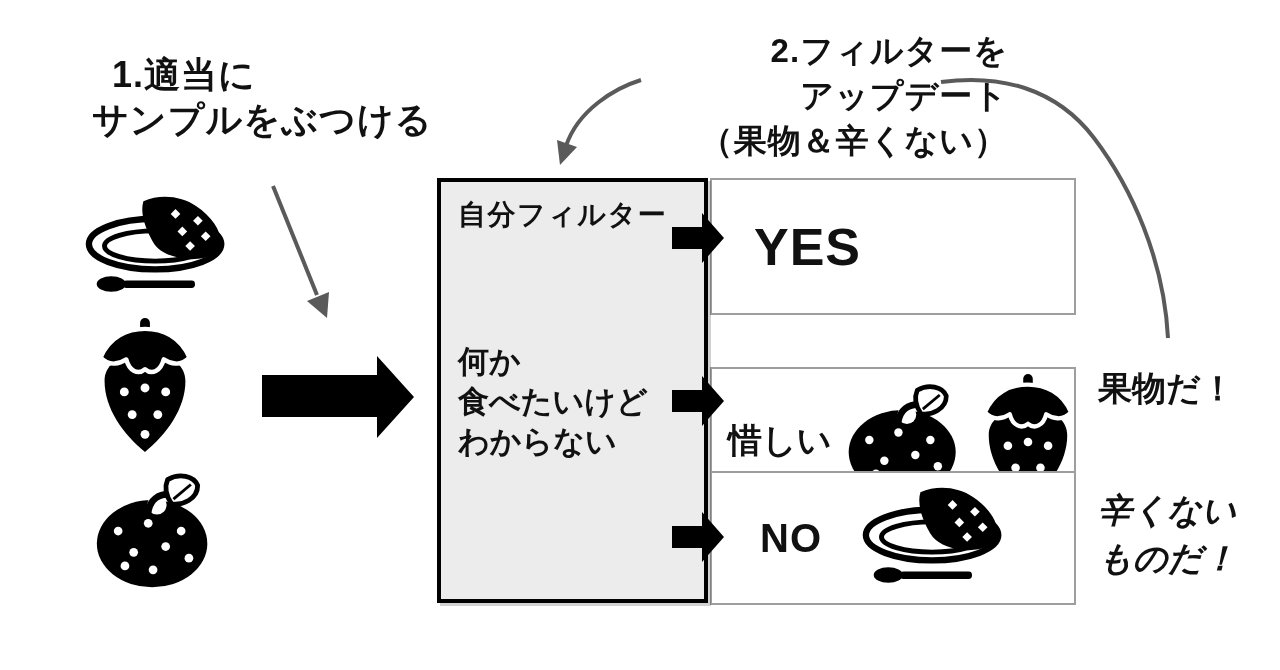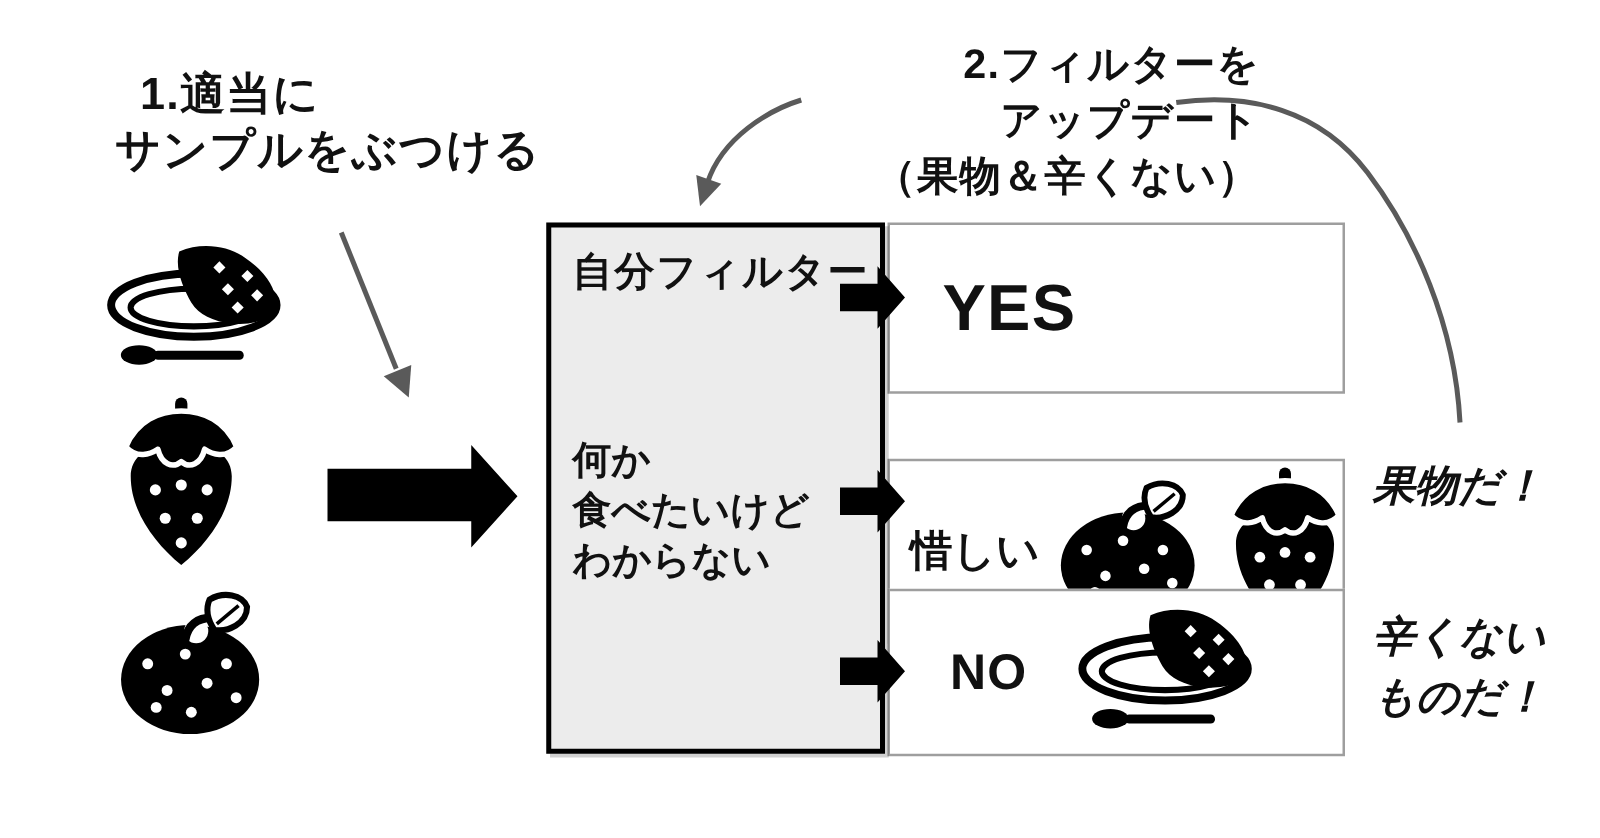--- a/index.html
+++ b/index.html
@@ -14,36 +14,36 @@
   .step1 { left:92px; top:52px; font-size:36px; line-height:45px; letter-spacing:1px; }
   .step1 .l1 { padding-left:20px; }
   .step2 { left:608px; top:28px; width:400px; text-align:right; font-size:33px; line-height:45px; letter-spacing:1px; }
   
   .filter-box {
     left:437px; top:178px; width:271px; height:425px;
     background:#ececec; border:4px solid #000;
     box-shadow:3px 3px 0 rgba(0,0,0,0.18);
     padding:14px 0 0 17px; z-index:2;
   }
-  .filter-box .title { font-size:32px; letter-spacing:1.5px; }
+  .filter-box .title { font-size:28px; letter-spacing:1.5px; }
   .filter-box .body { margin-top:108px; font-size:31px; line-height:40px; }
   
   .row {
     left:710px; width:366px; background:#fff; border:2px solid #9e9e9e;
     display:flex; align-items:center; z-index:1;
   }
   .row1 { top:178px; height:137px; }
   .row2 { top:319px; height:148px;margin-top:48px; }
   .row3 { top:471px; height:134px; }
   .row-label { white-space:nowrap; }
   .lbl-yes { padding-left:42px; font-size:52px; letter-spacing:1px;text-align:center; }
   .lbl-close { padding-left:16px; font-size:34px; }
   .lbl-no { padding-left:48px; font-size:40px; letter-spacing:1px; }
   
-  .concl-fruit { left:1098px; top:366px; font-size:34px;font-style:italic; }
+  .concl-fruit { left:1098px; top:366px; font-size:34px; }
   .concl-notspicy { left:1098px; top:486px; font-size:34px; line-height:48px;font-style:italic; }
   
   .icon { display:block; overflow:visible; }
   .row .icon { flex:none; }
   .row2 .icon-orange { margin-left:12px; }
   .row2 .icon-strawberry { margin-left:14px; }
   .row3 .icon-curry { margin-left:40px; }
   
   .overlay { left:0; top:0; width:1280px; height:670px; z-index:3; pointer-events:none; }
   .hidden-defs { position:absolute; width:0; height:0; }

